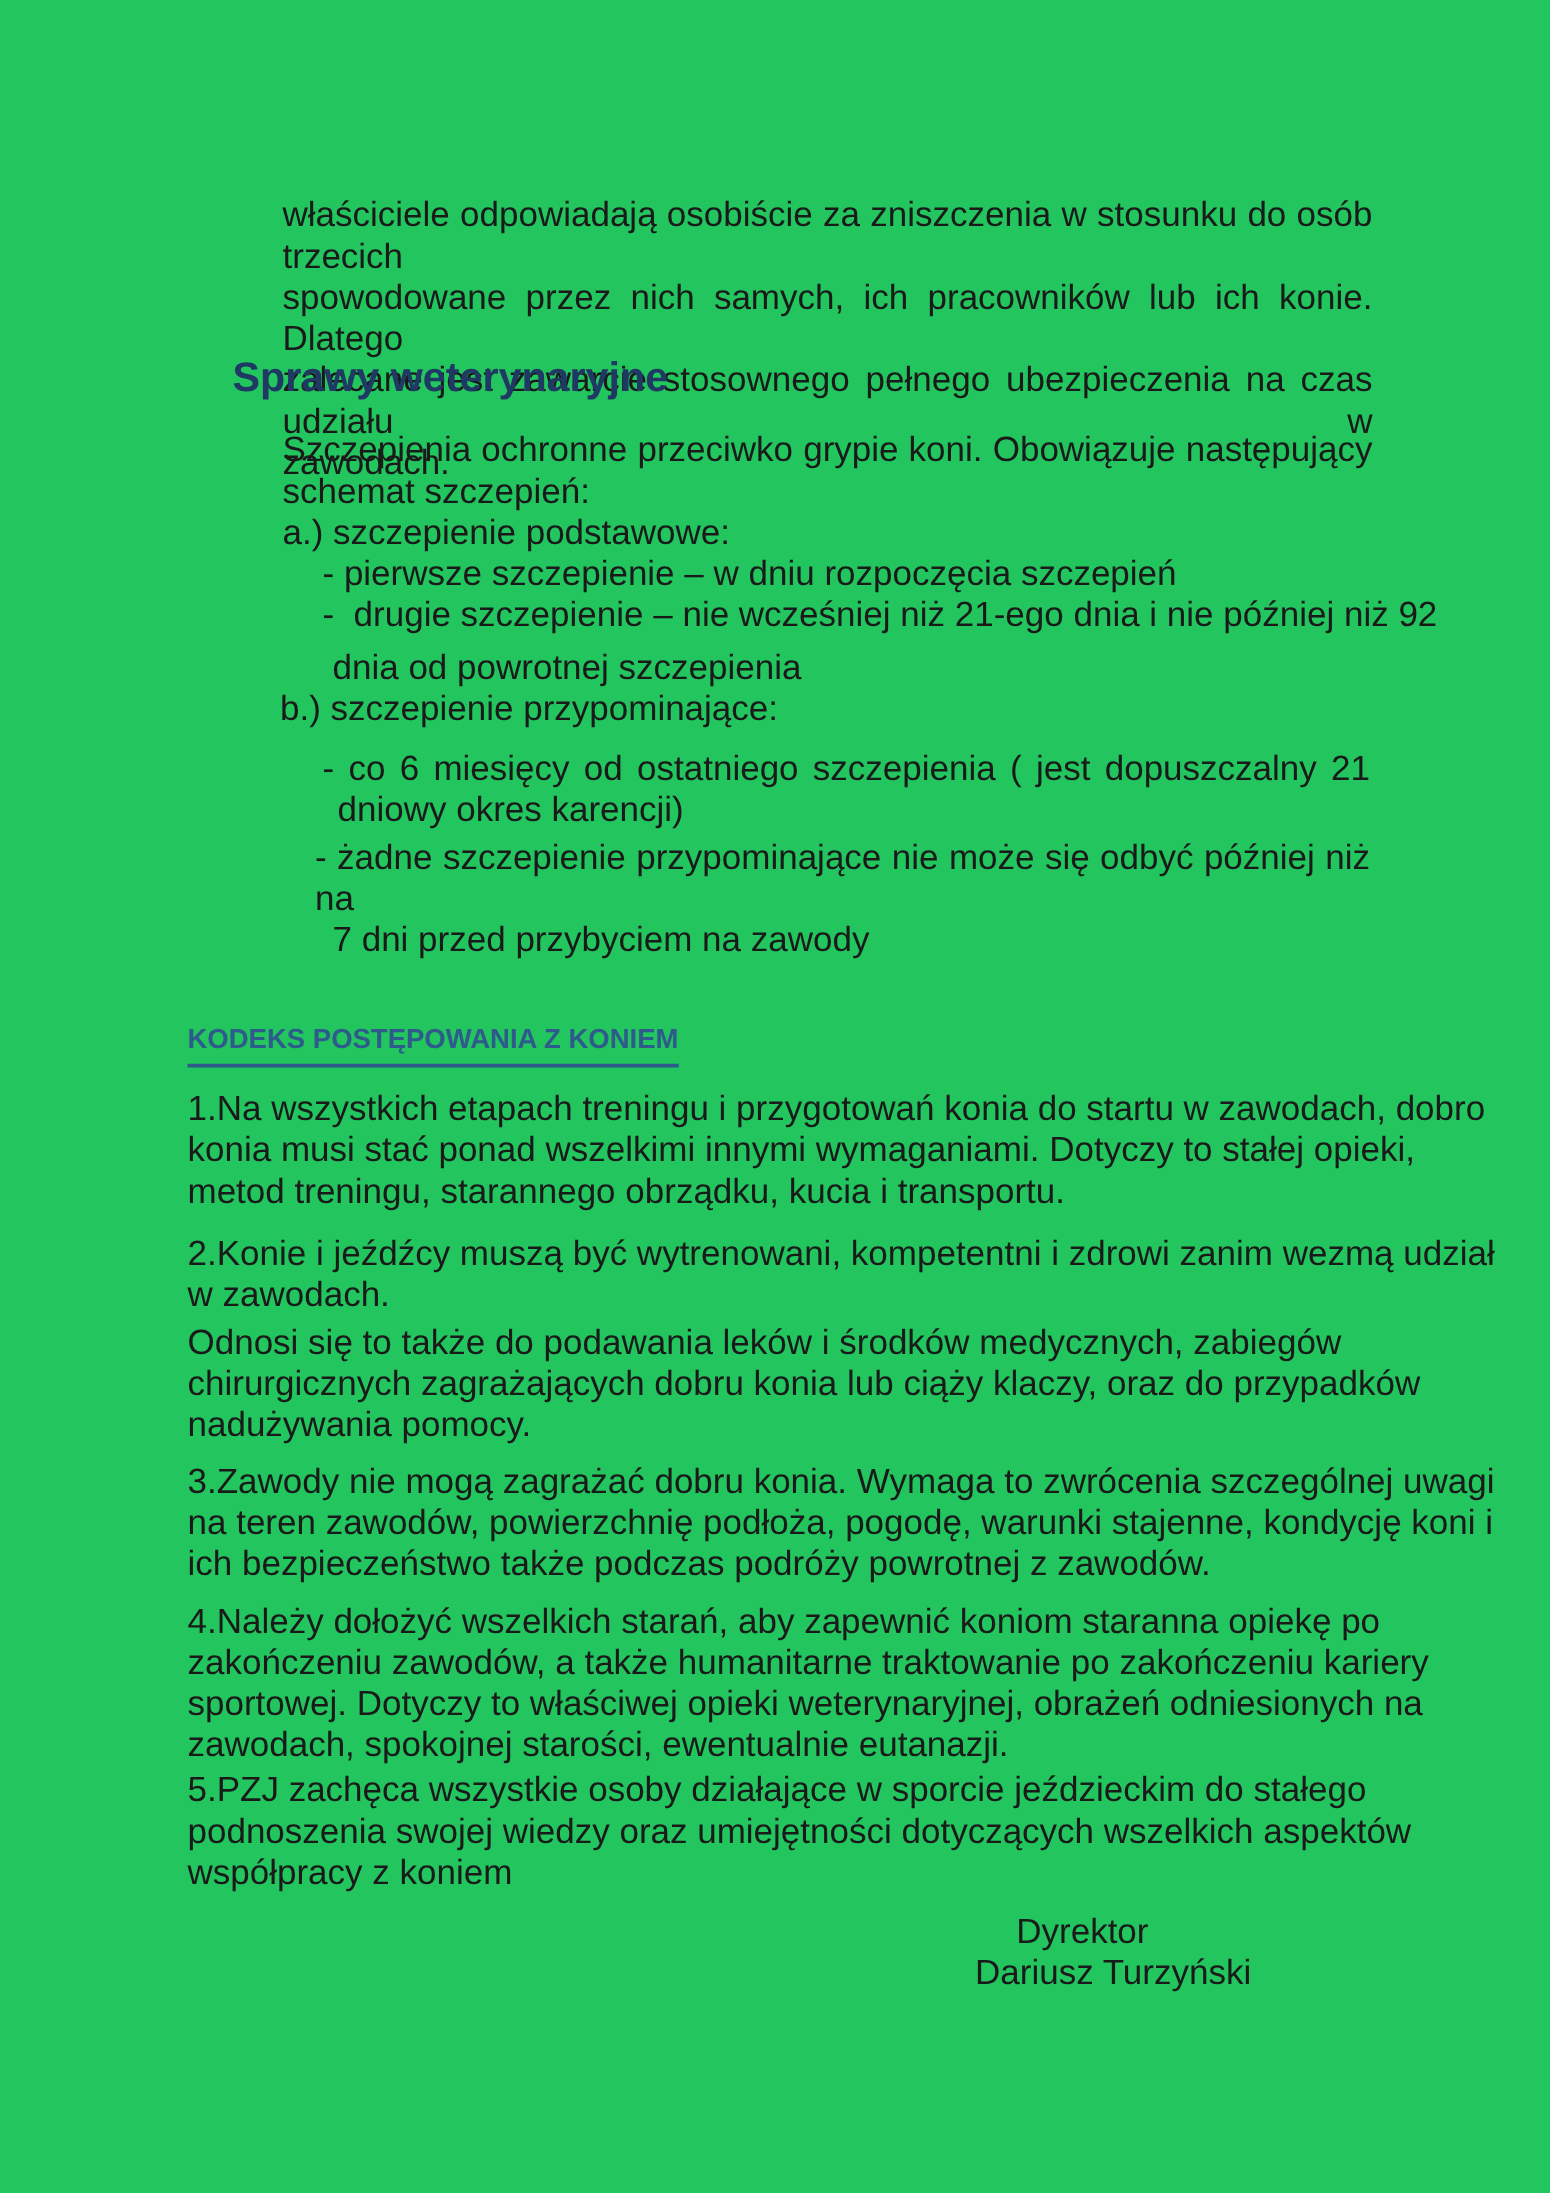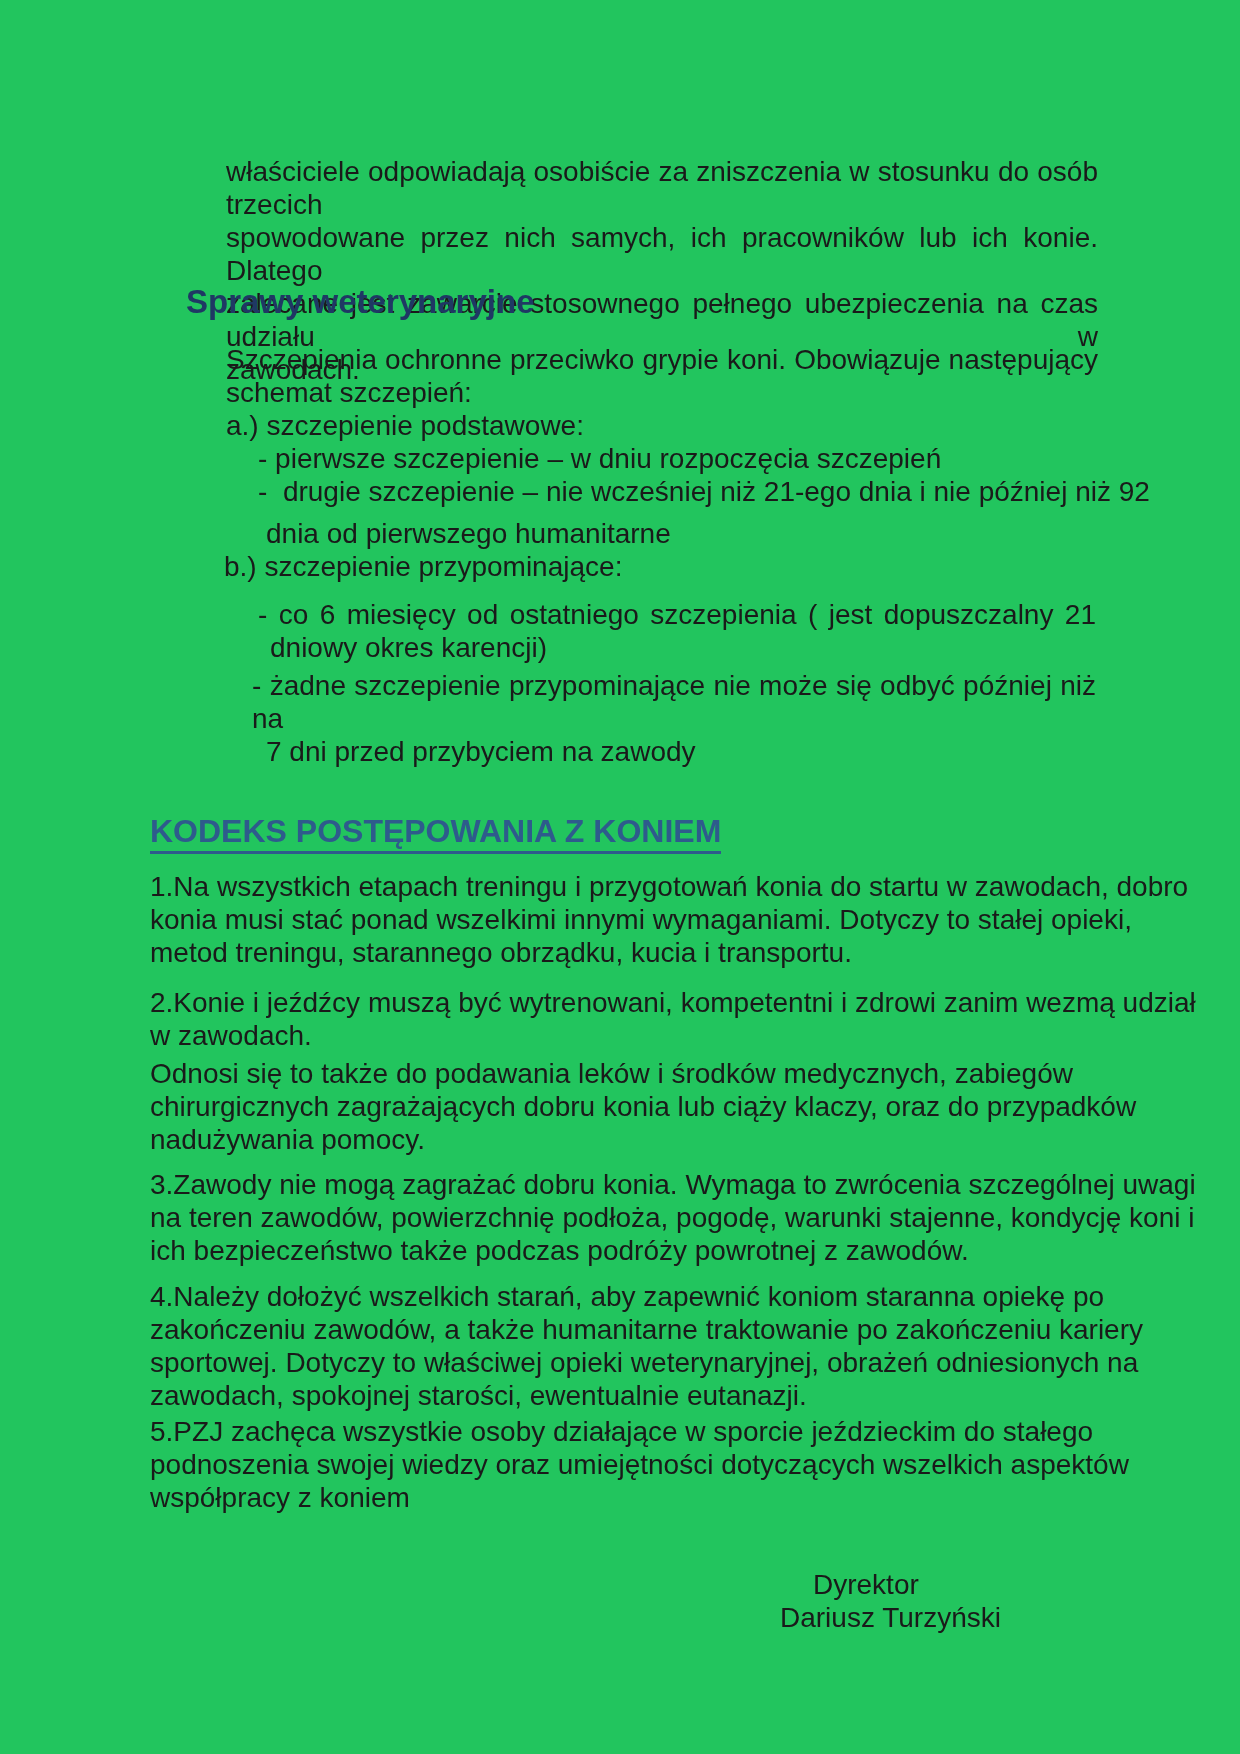--- a/index.html
+++ b/index.html
@@ -28,30 +28,30 @@
   }
   .pre { white-space: pre-wrap; }
   .vet-heading {
     font-weight: bold;
     font-size: 33px;
     line-height: 34px;
     color: #1f3864;
   }
   .code-heading {
     font-weight: bold;
-    font-size: 32px;
+    font-size: 22px;
     line-height: 36px;
     color: #2e5b8c;
   }
   .code-heading .u {
     border-bottom: 3px solid currentColor;
     padding-bottom: 2px;
     display: inline-block;
   }
-  .sig-title { margin-left: 33px; margin-top: 40px; }
+  .sig-title { margin-left: 33px; }
 </style>
 </head>
 <body>
 
 <div class="page">
 
   <div class="abs" style="top:155px; left:226px; width:872px;">
     <div class="line jl">właściciele odpowiadają osobiście za zniszczenia w stosunku do osób trzecich</div>
     <div class="line jl">spowodowane przez nich samych, ich pracowników lub ich konie. Dlatego</div>
     <div class="line jl">zalecane jest zawarcie stosownego pełnego ubezpieczenia na czas udziału w</div>
@@ -65,21 +65,21 @@
     <div class="line">schemat szczepień:</div>
   </div>
 
   <div class="abs line" style="top:409px; left:226px;">a.) szczepienie podstawowe:</div>
 
   <div class="abs" style="top:442px; left:258px;">
     <div class="line pre">- pierwsze szczepienie – w dniu rozpoczęcia szczepień</div>
     <div class="line pre">-  drugie szczepienie – nie wcześniej niż 21-ego dnia i nie później niż 92</div>
   </div>
 
-  <div class="abs line" style="top:517px; left:266px;">dnia od pierwszego humanitarne</div>
+  <div class="abs line" style="top:517px; left:266px;">dnia od powrotnej szczepienia</div>
 
   <div class="abs line" style="top:550px; left:224px;">b.) szczepienie przypominające:</div>
 
   <div class="abs" style="top:598px; left:258px; width:838px;">
     <div class="line jl">- co 6 miesięcy od ostatniego szczepienia ( jest dopuszczalny 21</div>
     <div class="line" style="margin-left:12px;">dniowy okres karencji)</div>
   </div>
 
   <div class="abs" style="top:669px; left:252px; width:844px;">
     <div class="line jl">- żadne szczepienie przypominające nie może się odbyć później niż na</div>

